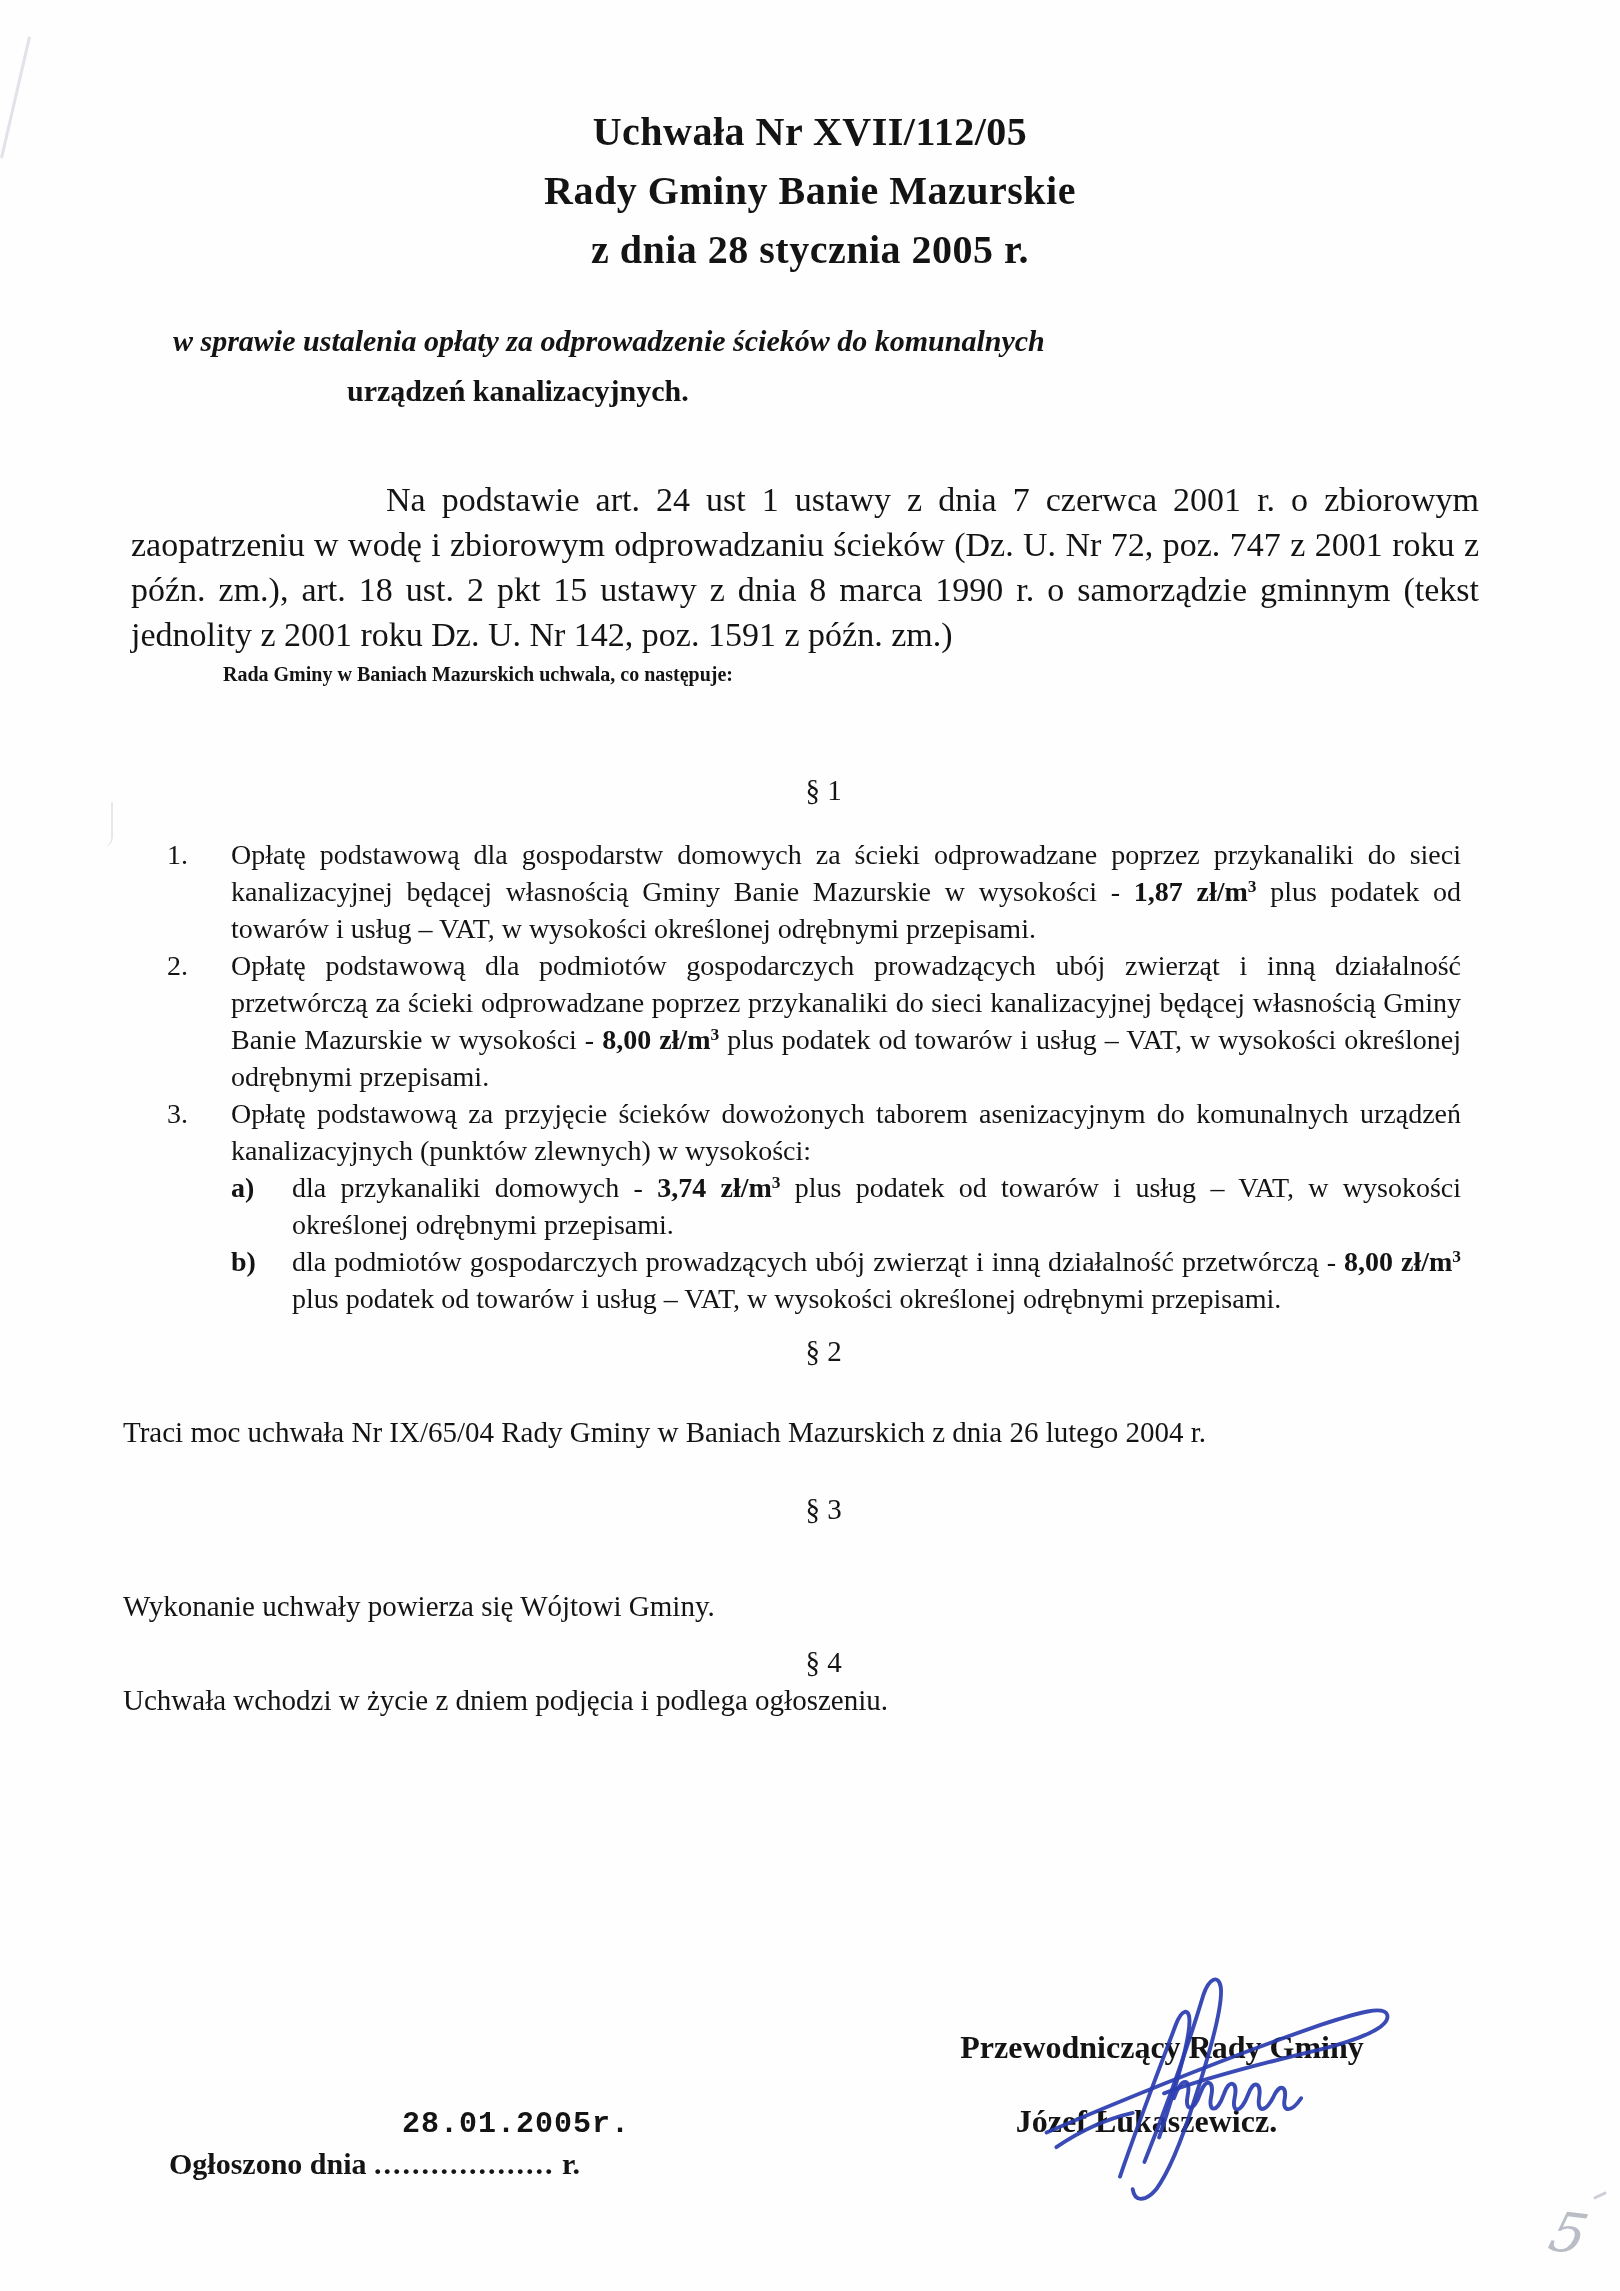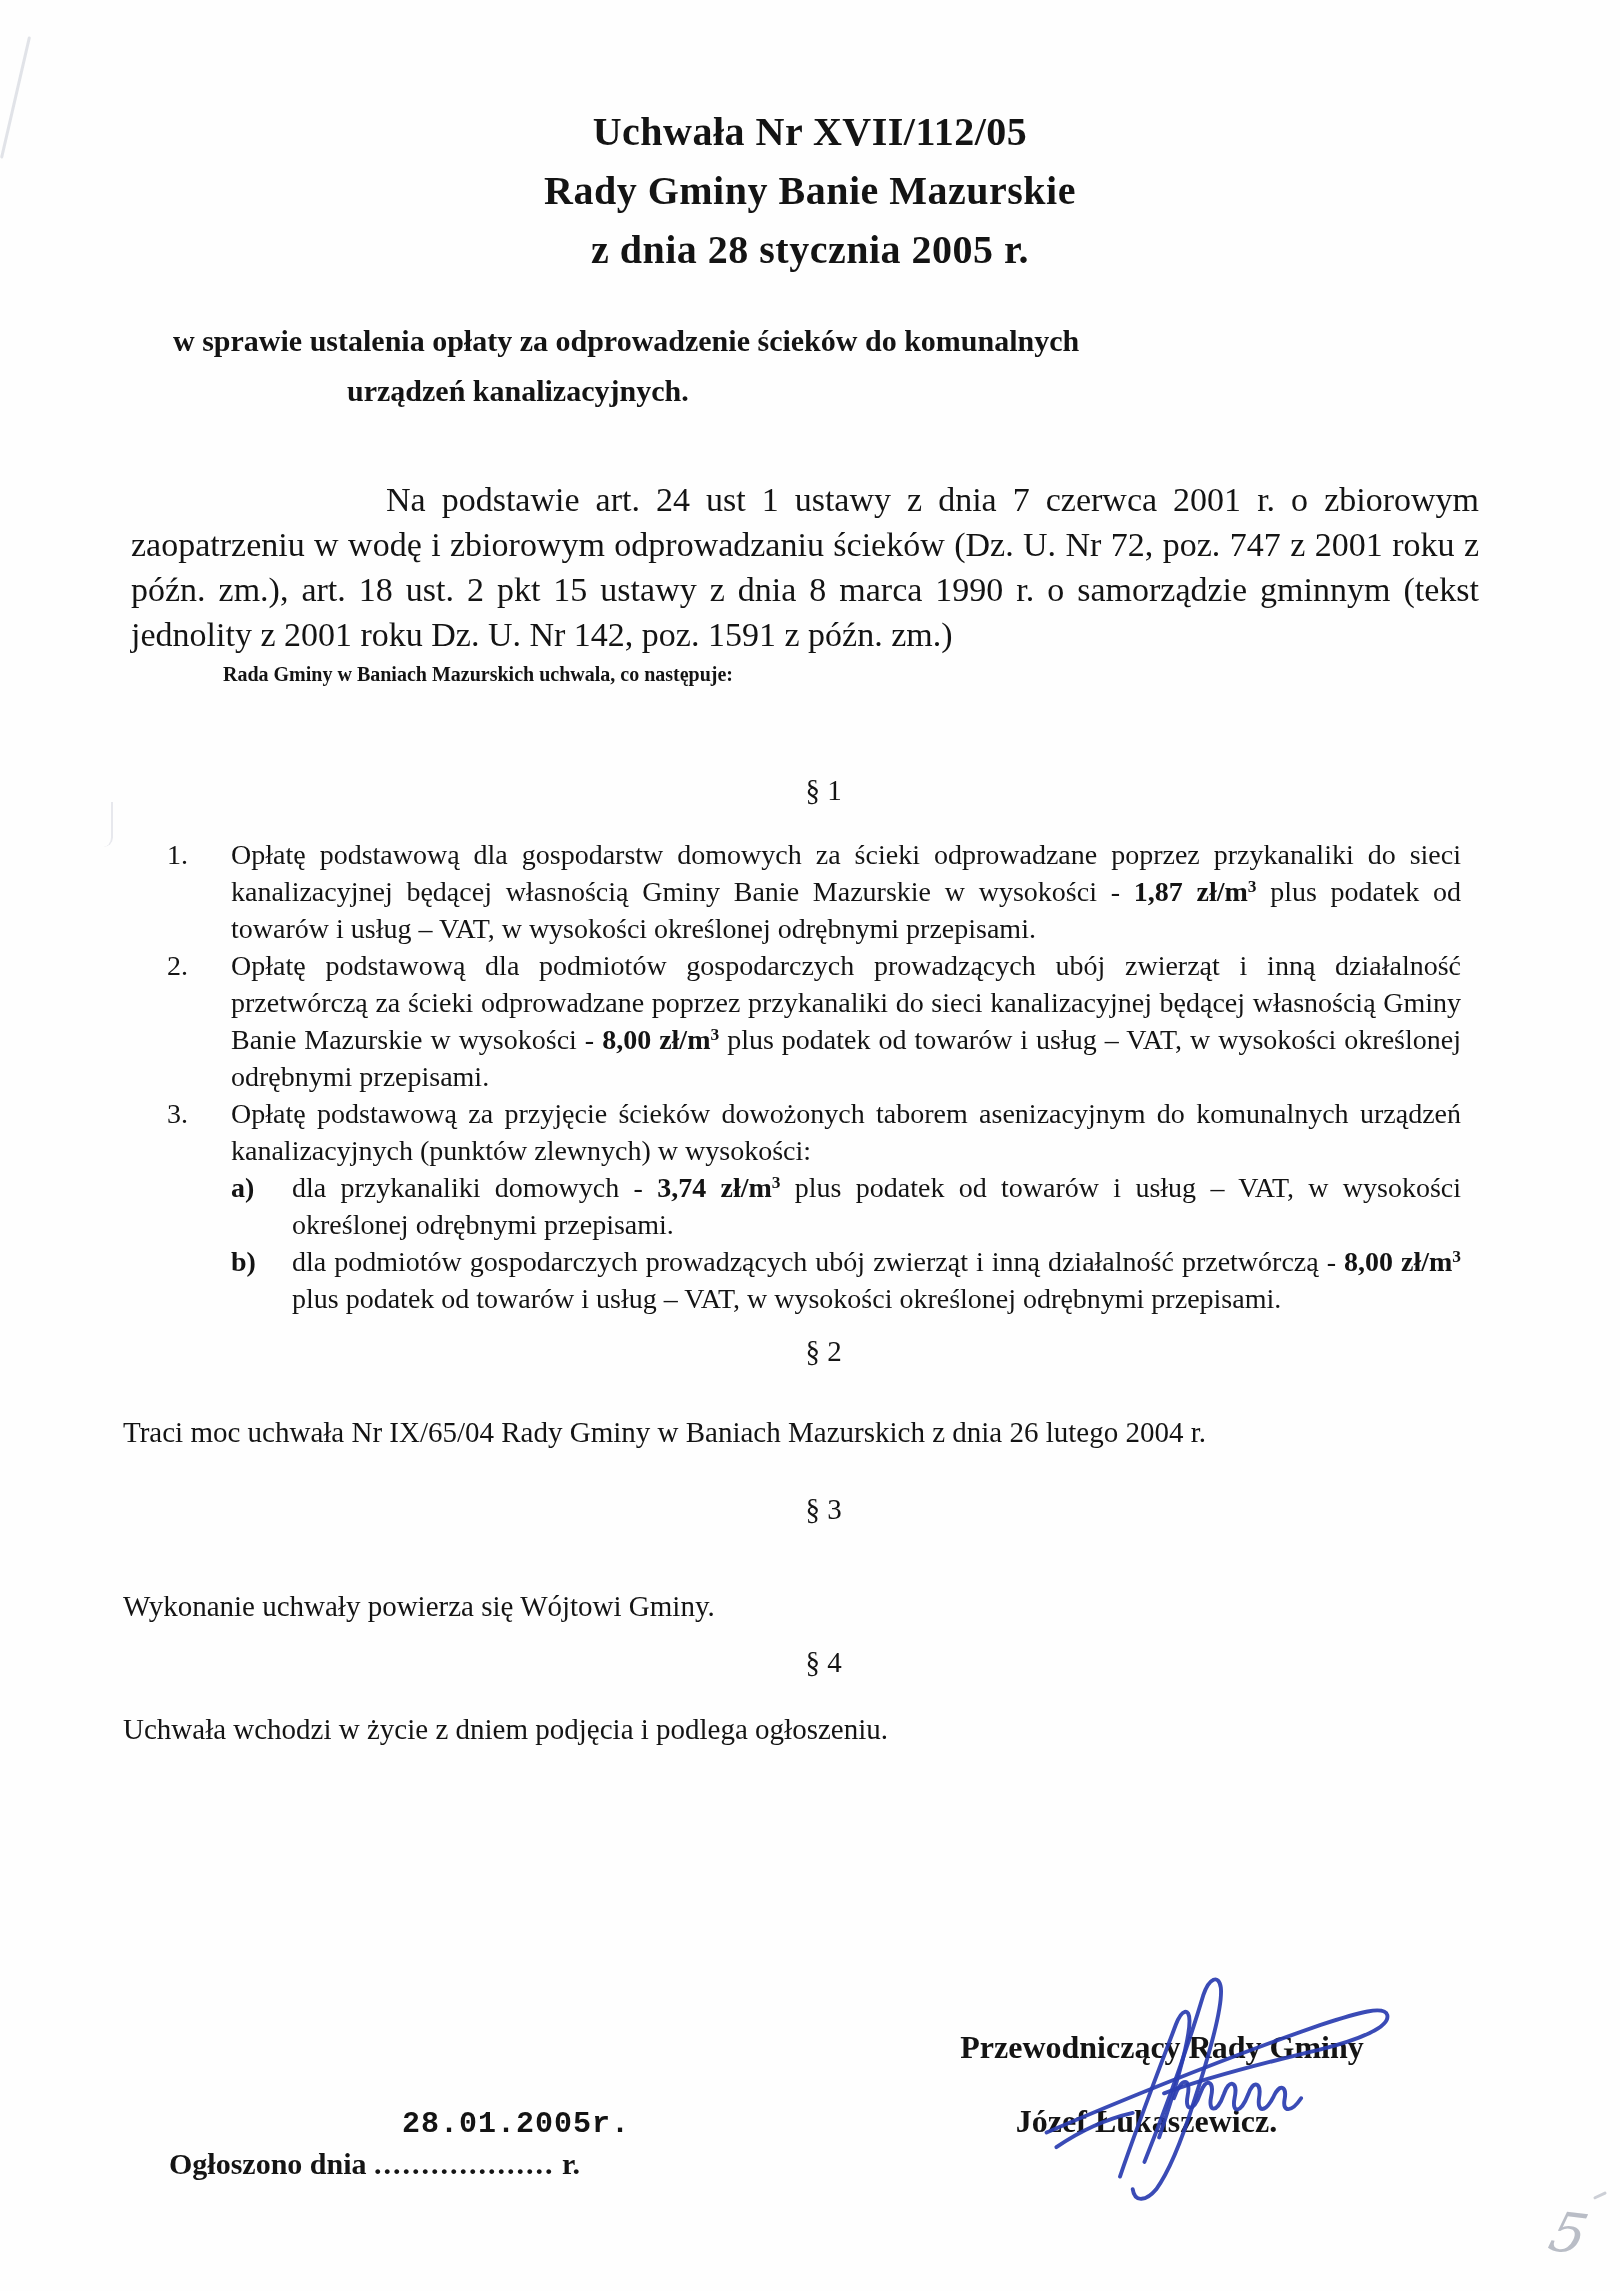--- a/index.html
+++ b/index.html
@@ -51,20 +51,21 @@
     font-size: 40px;
     line-height: 59px;
     letter-spacing: 0.5px;
   }
   .subject-line-1 {
     position: absolute;
     left: 173px;
     top: 324px;
     font-weight: bold;
     font-size: 30px;
+    font-style: italic;
   }
   .subject-line-2 {
     position: absolute;
     left: 347px;
     top: 374px;
     font-weight: bold;
     font-size: 30px;
   }
   .legal-basis {
     position: absolute;
@@ -140,21 +141,21 @@
     position: relative;
     top: -0.55em;
     vertical-align: baseline;
   }
   .plain-para {
     font-size: 29px;
     line-height: 39px;
   }
   .para-2 { margin-top: 43px; }
   .para-3 { margin-top: 59px; }
-  .para-4 { margin-top: 29px; }
+  .para-4 { }
 
   
   .sig-title {
     position: absolute;
     left: 907px;
     top: 2029px;
     width: 510px;
     text-align: center;
     font-weight: bold;
     font-size: 32px;

